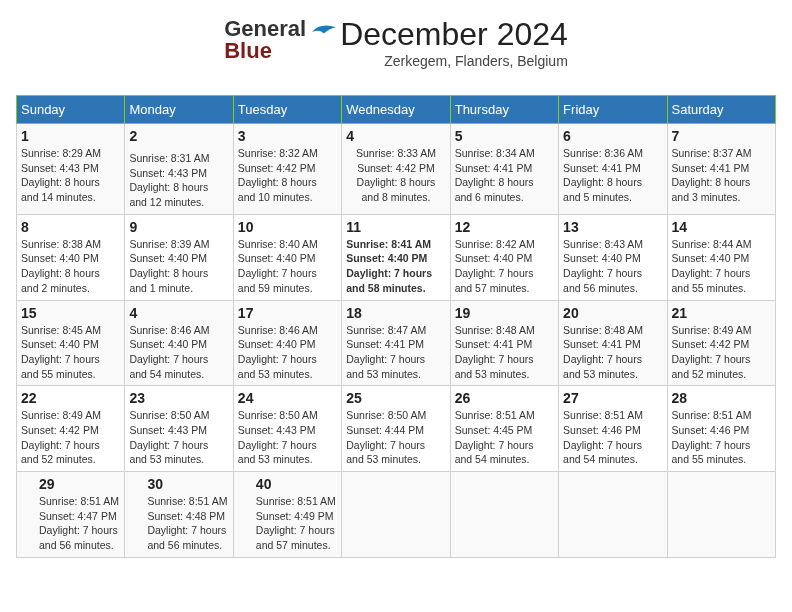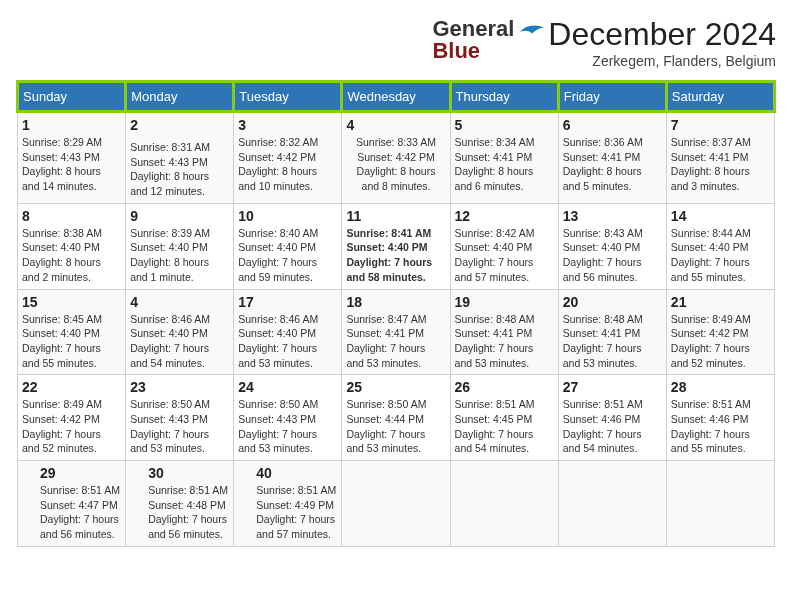--- a/index.html
+++ b/index.html
@@ -5,23 +5,23 @@
     * { box-sizing: border-box; margin: 0; padding: 0; }
     body {
       font-family: Arial, sans-serif;
       background: #fff;
       width: 792px;
       min-height: 612px;
       padding: 16px;
     }
     .header {
       display: flex;
-      justify-content: flex-end;
+      justify-content: center;
       align-items: flex-start;
-      margin-bottom: 11px;
+      margin-bottom: 26px;
     }
     .logo {
       display: flex;
       flex-direction: column;
       align-items: flex-start;
     }
     .logo-icon {
       width: 40px;
       height: 18px;
       margin-left: 50px;
@@ -44,21 +44,21 @@
       border-collapse: collapse;
       font-size: 11px;
     }
     thead tr th {
       background-color: #2e75b6;
       color: #fff;
       padding: 6px 4px;
       text-align: left;
       font-size: 13px;
       font-weight: normal;
-      border: 3px solid #84cc16;
+      border: 1px solid #84cc16;
     }
     tbody tr td {
       vertical-align: top;
       padding: 4px 4px;
       border: 1px solid #d0d0d0;
       width: 14.28%;
       height: 85px;
       background: #fff;
     }
     tbody tr:nth-child(odd) td {

